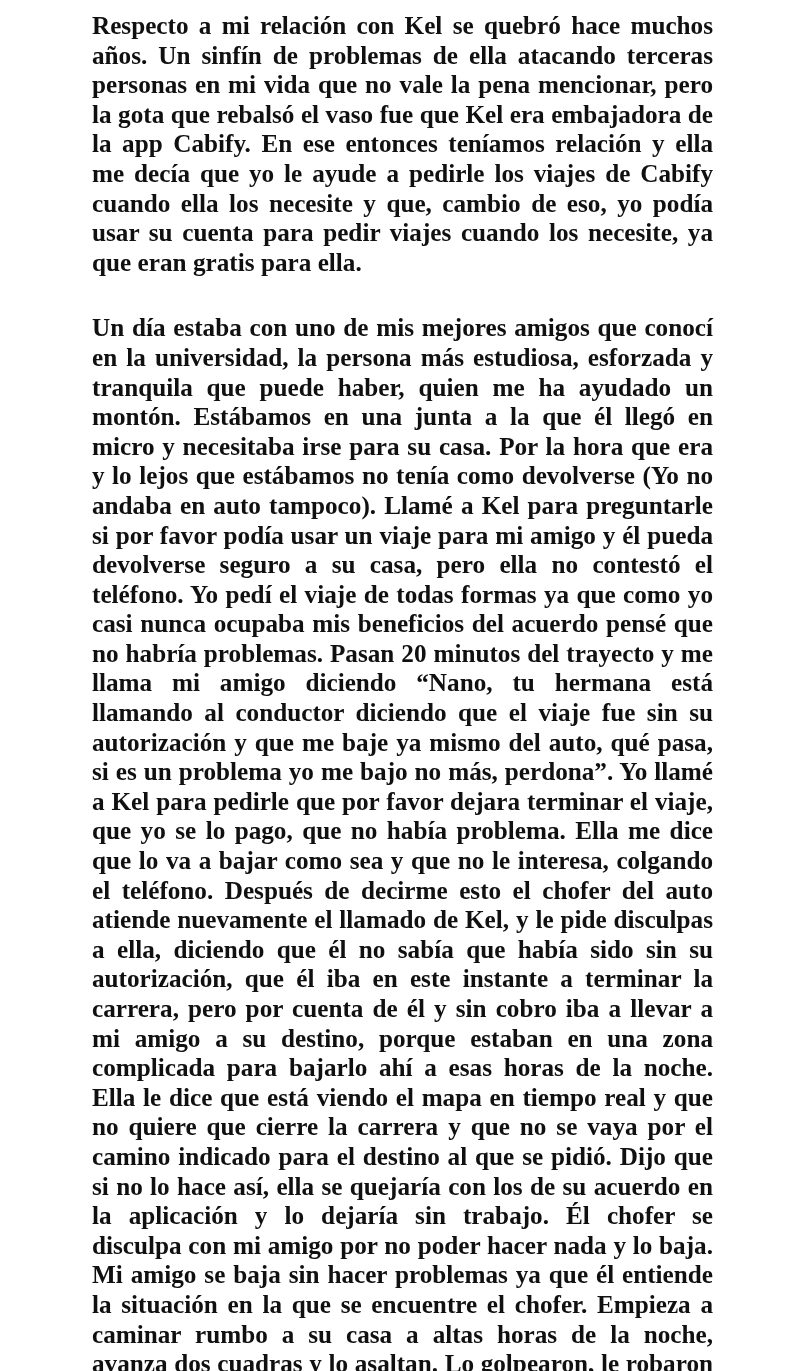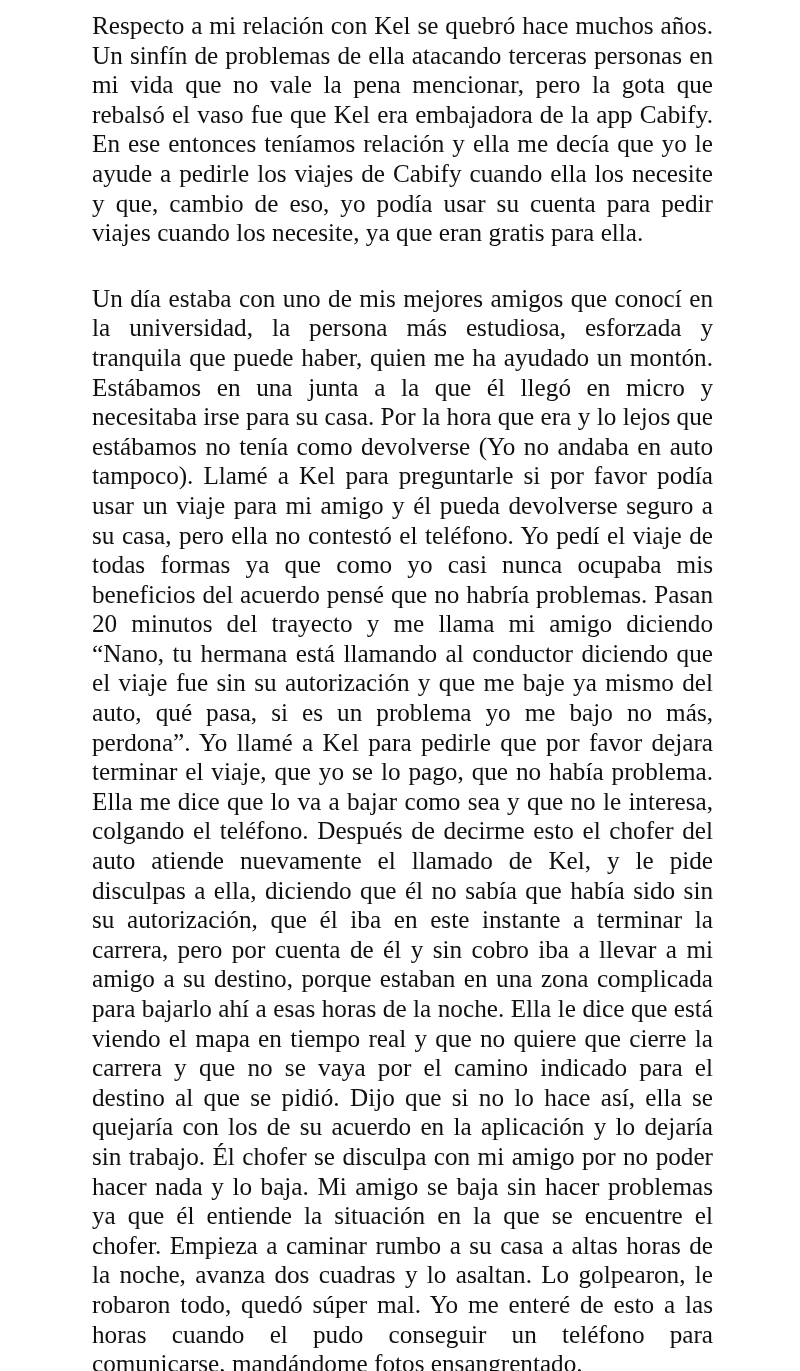--- a/index.html
+++ b/index.html
@@ -15,20 +15,21 @@
     color: #111111;
     overflow: hidden;
   }
 
   .page {
     position: relative;
     width: 800px;
     height: 1236px;
     background: #ffffff;
     box-sizing: border-box;
+    font-weight: bold;
   }
 
   .text-column {
     position: absolute;
     left: 92px;
     top: 11px;
     width: 621px;
   }
 
   .para {

